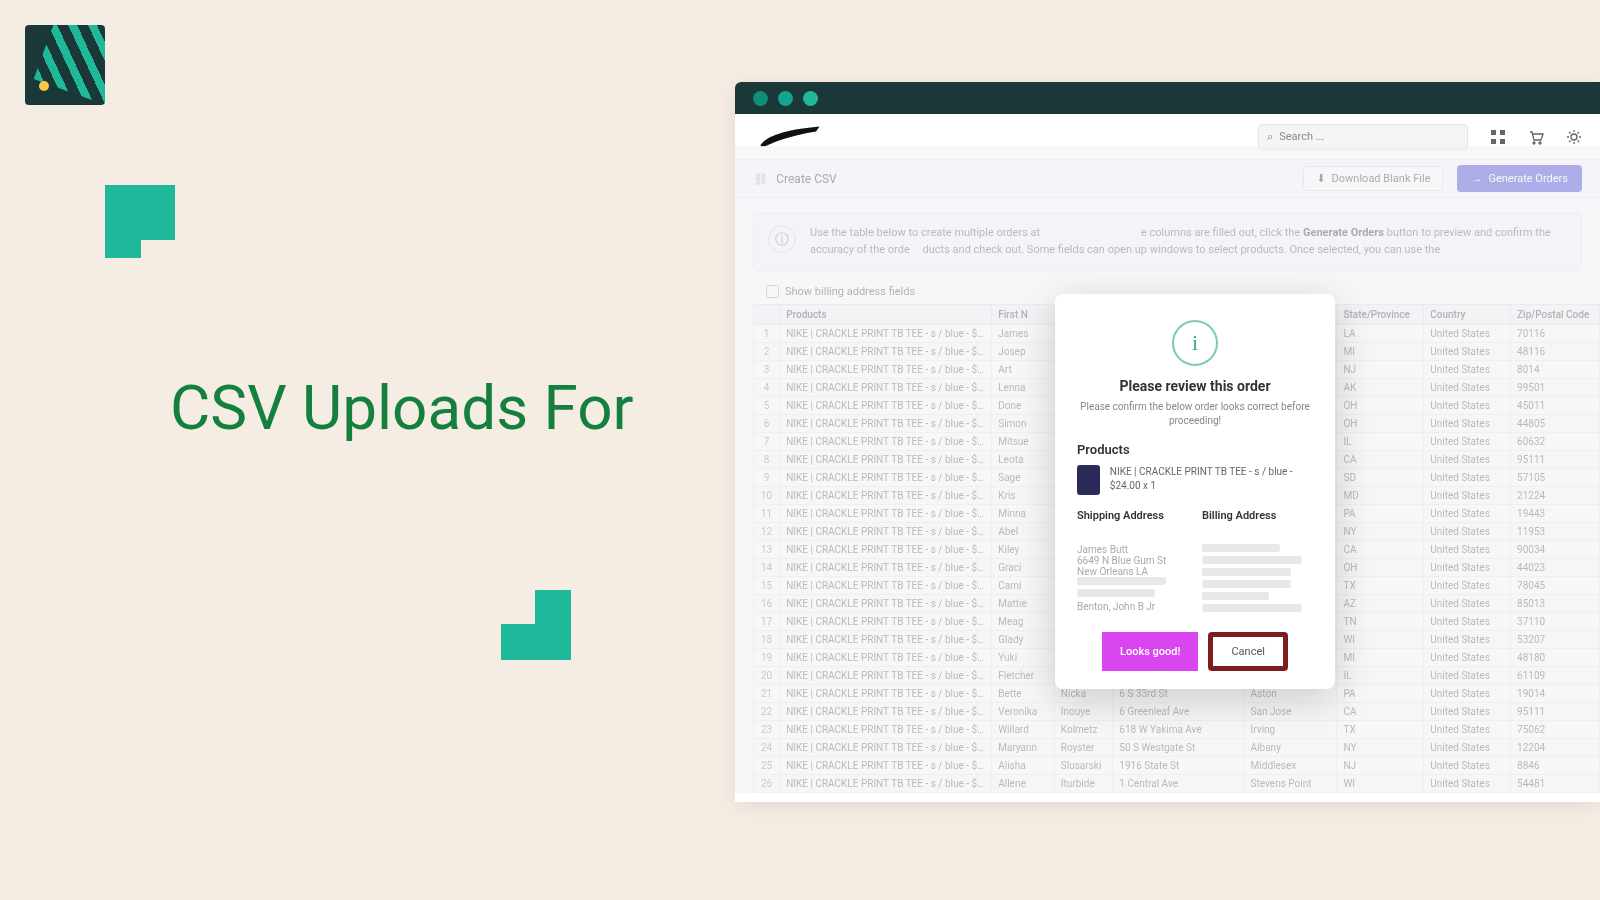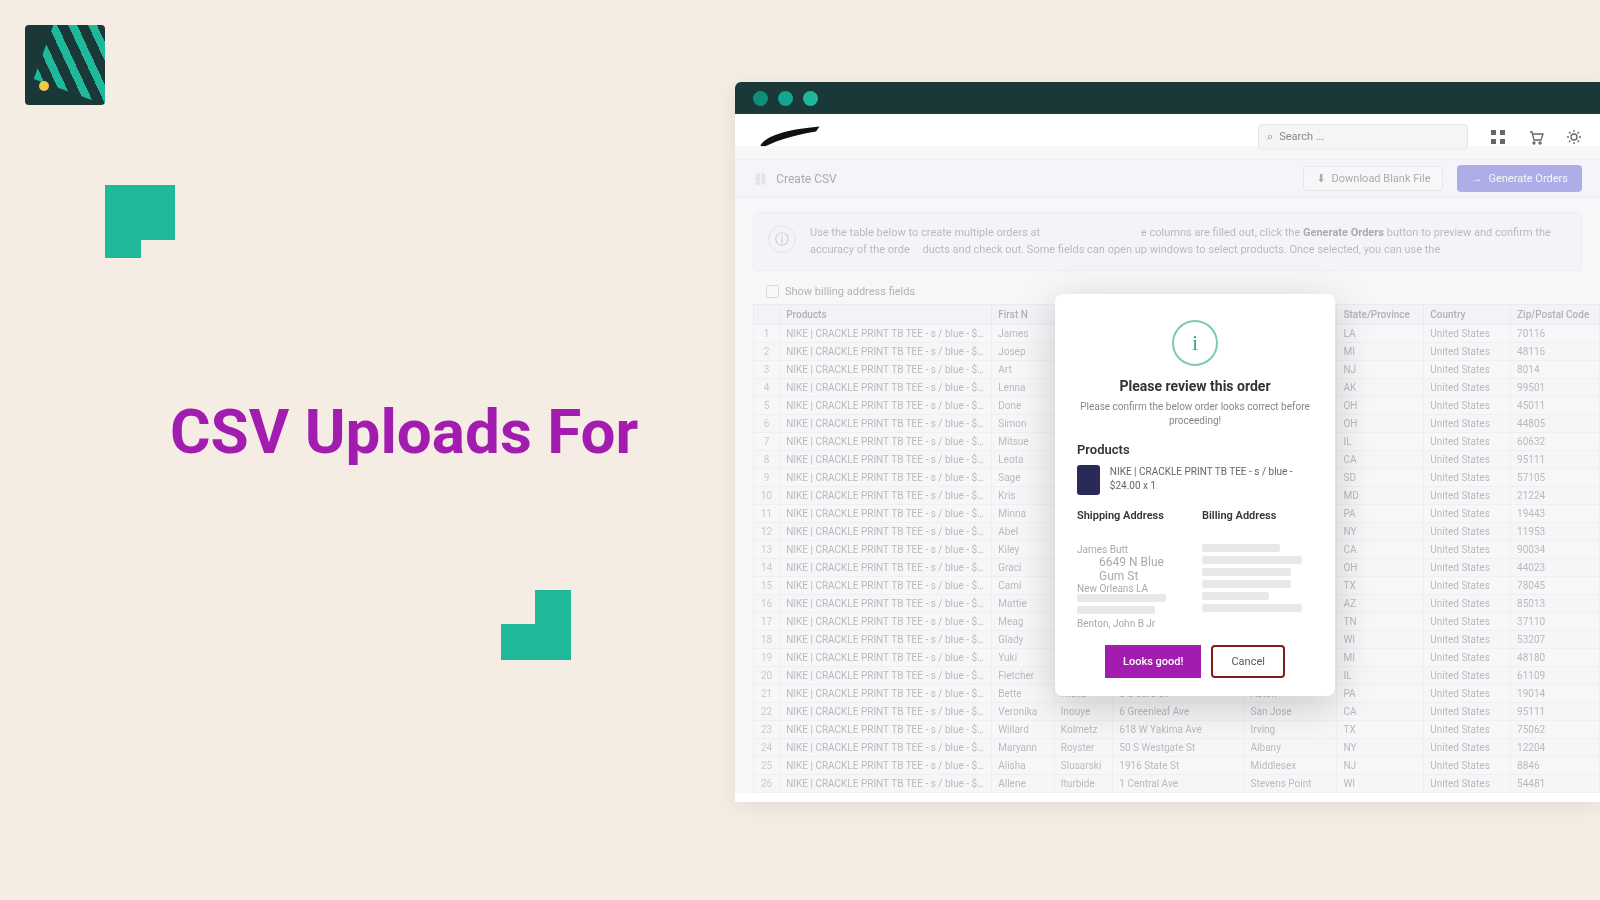--- a/index.html
+++ b/index.html
@@ -8,21 +8,21 @@
 
 .logo-badge { position:absolute; top:25px; left:25px; width:80px; height:80px; background:#1a3838; border-radius:4px; overflow:hidden; }
 .logo-badge::before { content:""; position:absolute; top:-10px; left:20px; width:80px; height:80px; background:repeating-linear-gradient(45deg,#1fb89a 0 8px,transparent 8px 18px); transform:rotate(20deg); }
 .logo-badge::after { content:""; position:absolute; bottom:14px; left:14px; width:10px; height:10px; background:#f7c948; border-radius:50%; }
 
 .shape1 { position:absolute; top:185px; left:105px; width:70px; height:55px; background:#1fb89a; }
 .shape1::after{ content:""; position:absolute; left:0; bottom:-18px; width:36px; height:18px; background:#1fb89a; }
 .shape2 { position:absolute; top:590px; left:535px; width:36px; height:70px; background:#1fb89a; }
 .shape2::after{ content:""; position:absolute; left:-34px; top:34px; width:34px; height:36px; background:#1fb89a; }
 
-.hero { position:absolute; top:375px; left:170px; font-size:62px; font-weight:700; color:#a21caf; line-height:1.05;margin-top:24px; }
+.hero { position:absolute; top:375px; left:170px; font-size:62px; font-weight:400; color:#15803d; line-height:1.05; }
 
 
 .window { position:absolute; top:82px; left:735px; width:865px; height:720px; background:#fff; border-radius:6px 0 0 0; overflow:hidden; box-shadow:0 4px 20px rgba(0,0,0,.08); }
 .titlebar { height:32px; background:#1a3838; display:flex; align-items:center; padding-left:18px; gap:10px; }
 .dot { width:15px; height:15px; border-radius:50%; }
 .d1{background:#0e8f7a;} .d2{background:#14a58e;} .d3{background:#1fb89a;}
 
 .app { position:relative; }
 .topbar { height:46px; background:#fff; border-bottom:1px solid #eee; display:flex; align-items:center; padding:0 18px; }
 .brand-swoosh { width:70px; height:30px; position:relative; }
@@ -58,22 +58,22 @@
 .modal h4 { font-size:13px; font-weight:600; color:#333; margin-bottom:8px; }
 .prod-row { display:flex; gap:10px; align-items:flex-start; margin-bottom:14px; }
 .prod-thumb { width:26px; height:30px; background:#2a2a5a; border-radius:3px; }
 .prod-txt { font-size:10px; color:#666; line-height:1.4; }
 .addr-cols { display:flex; gap:14px; margin-bottom:16px; }
 .addr-col { flex:1; }
 .addr-col h5 { font-size:11px; font-weight:600; color:#333; margin-bottom:22px; }
 .blurline { height:8px; background:#e8e8e8; border-radius:2px; margin-bottom:4px; filter:blur(0.5px); }
 .blurline.w80{width:80%;} .blurline.w90{width:90%;} .blurline.w70{width:70%;} .blurline.w60{width:60%;}
 .btn-row { display:flex; gap:10px; justify-content:center; }
-.btn-ok { background:#a21caf; color:#fff; border:none; border-radius:0; padding:8px 18px; font-size:11px; font-weight:500; }
-.btn-cancel { background:#fff; border:2px solid #7f1d1d; border-radius:4px; padding:8px 18px; font-size:11px; color:#555; }
+.btn-ok { background:#d946ef; color:#fff; border:none; border-radius:0; padding:8px 18px; font-size:11px; font-weight:500; }
+.btn-cancel { background:#fff; border:5px solid #7f1d1d; border-radius:4px; padding:8px 18px; font-size:11px; color:#555; }
 </style>
 </head>
 <body>
 
 <div class="logo-badge"></div>
 <div class="shape1"></div>
 <div class="shape2"></div>
 
 <div class="hero">
   <div>CSV Uploads For</div>
@@ -474,21 +474,21 @@
       <div class="sub">Please confirm the below order looks correct before proceeding!</div>
       <h4>Products</h4>
       <div class="prod-row">
         <div class="prod-thumb"></div>
         <div class="prod-txt">NIKE | CRACKLE PRINT TB TEE - s / blue - $24.00 x 1</div>
       </div>
       <div class="addr-cols">
         <div class="addr-col">
           <h5>Shipping Address</h5>
           <div style="font-size:10px;color:#aaa;">James Butt</div>
-          <div style="font-size:12px;color:#aaa;margin-left:22px;">6649 N Blue Gum St</div>
+          <div style="font-size:10px;color:#aaa;">6649 N Blue Gum St</div>
           <div style="font-size:10px;color:#aaa;">New Orleans  LA</div>
           <div class="blurline w80"></div>
           <div class="blurline w70"></div>
           <div style="font-size:10px;color:#aaa;">Benton, John B Jr</div>
         </div>
         <div class="addr-col">
           <h5>Billing Address</h5>
           <div class="blurline w70"></div>
             <div class="blurline w90"></div>
             <div class="blurline w80"></div>

